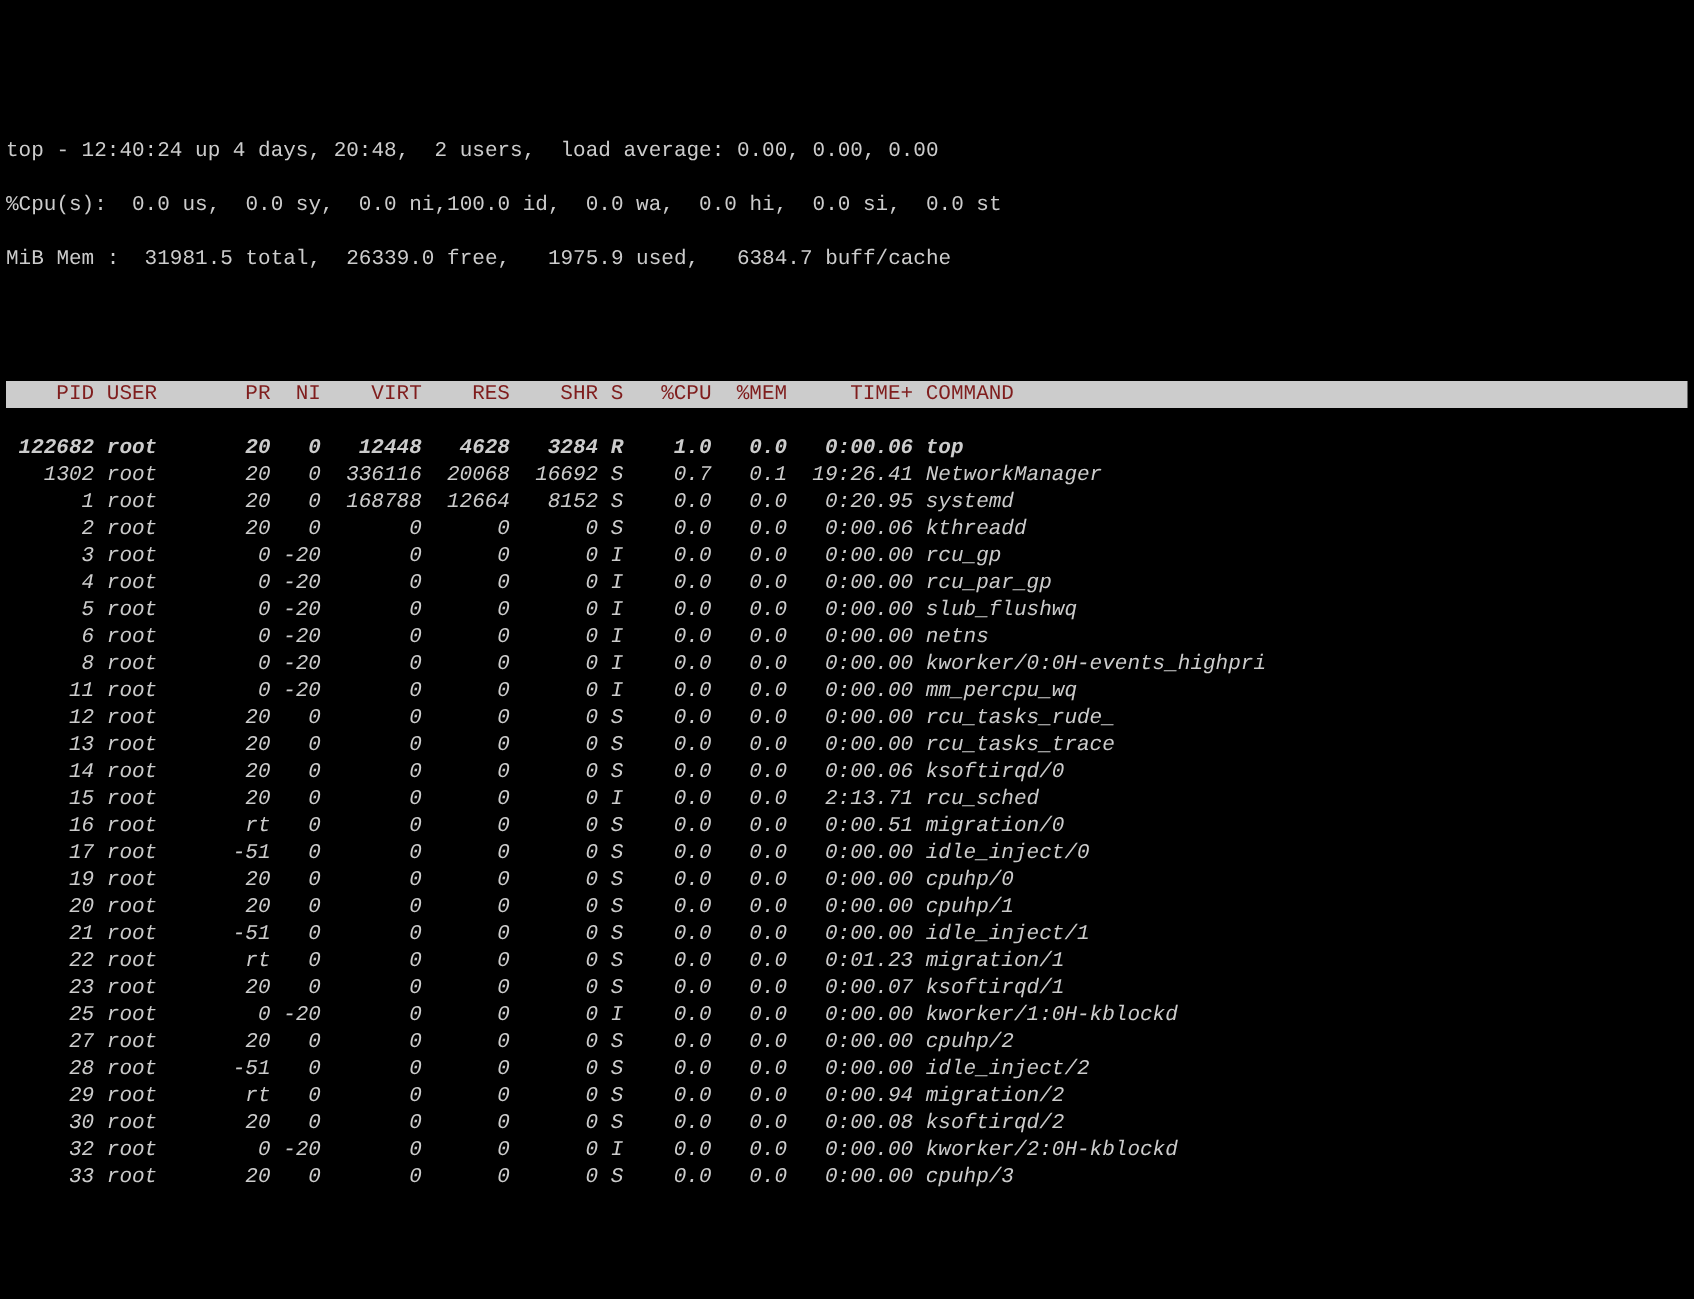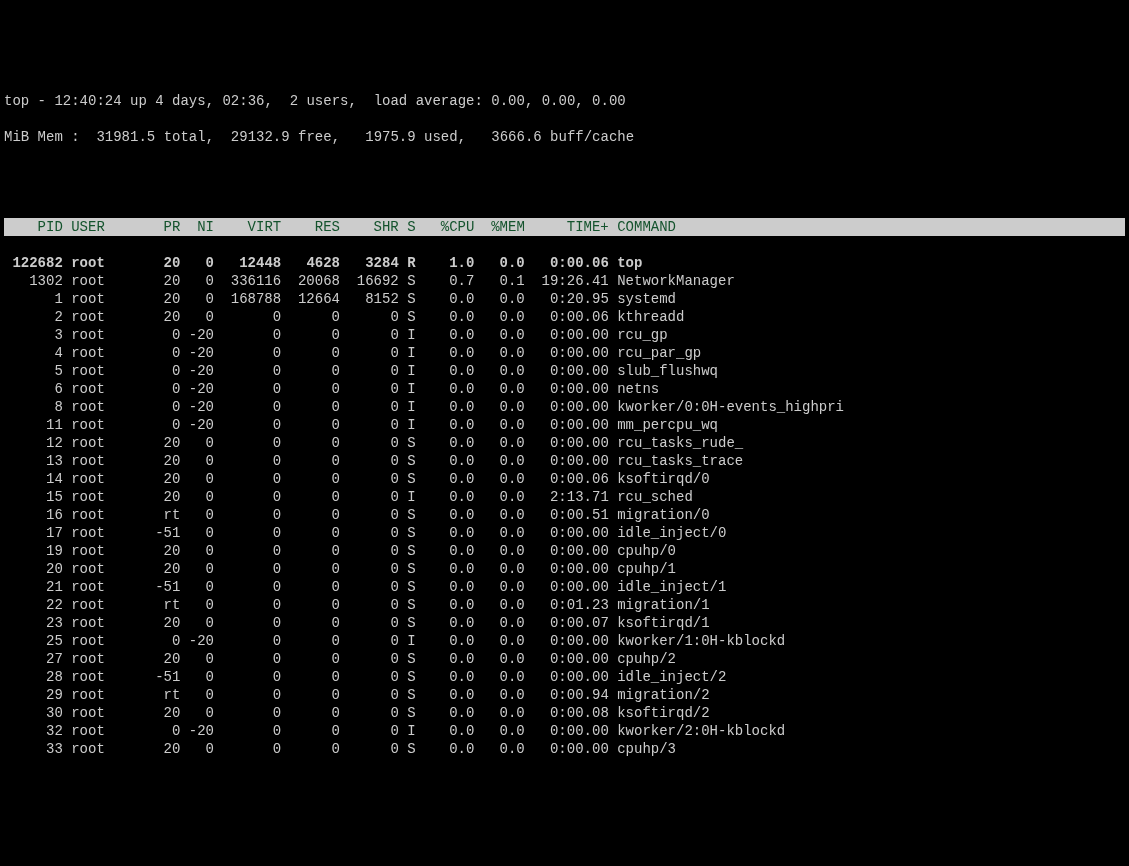--- a/index.html
+++ b/index.html
@@ -9,24 +9,24 @@
     color: #cccccc;
     font-family: "Consolas", "Courier New", monospace;
     font-size: 14px;
     line-height: 18px;
     white-space: pre;
     width: 1129px;
     box-sizing: border-box;
   }
   .headers {
     background: #cccccc;
-    color: #14532d;
+    color: #7f1d1d;
     display: block;
   }
-  .row { display: block; }
+  .row { display: block; font-style: italic; }
   .highlight { 
     background: #000000;
   }
   .bold { font-weight: bold; }
   .cell { display: inline-block; }
   
   .c-pid  { width: 7ch; text-align: right; }
   .c-user { width: 9ch; text-align: left;  }
   .c-pr   { width: 4ch; text-align: right; }
   .c-ni   { width: 4ch; text-align: right; }
@@ -39,21 +39,22 @@
   .c-time { width: 10ch; text-align: right; }
   .c-cmd  { text-align: left; padding-left: 1ch; }
   .gap    { display:inline-block; width:1ch; }
 </style>
 </head>
 <body>
 
 
 
 <div>
-<div class="summary-line">top - 12:40:24 up 4 days, 02:36,  2 users,  load average: 0.00, 0.00, 0.00</div>
-<div class="summary-line">MiB Mem :  31981.5 total,  29132.9 free,   1975.9 used,   3666.6 buff/cache</div>
+<div class="summary-line">top - 12:40:24 up 4 days, 20:48,  2 users,  load average: 0.00, 0.00, 0.00</div>
+<div class="summary-line">%Cpu(s):  0.0 us,  0.0 sy,  0.0 ni,100.0 id,  0.0 wa,  0.0 hi,  0.0 si,  0.0 st</div>
+<div class="summary-line">MiB Mem :  31981.5 total,  26339.0 free,   1975.9 used,   6384.7 buff/cache</div>
 </div>
 <div class="summary-line"> </div>
 <div class="headers"><span class="cell c-pid">PID</span><span class="gap"></span><span class="cell c-user">USER</span><span class="cell c-pr">PR</span><span class="cell c-ni">NI</span><span class="cell c-virt">VIRT</span><span class="cell c-res">RES</span><span class="cell c-shr">SHR</span><span class="gap"></span><span class="cell c-s">S</span><span class="cell c-cpu">%CPU</span><span class="cell c-mem">%MEM</span><span class="cell c-time">TIME+</span><span class="cell c-cmd">COMMAND</span></div>
 <div id="process-list"><div class="row highlight bold"><span class="cell c-pid">122682</span><span class="gap"></span><span class="cell c-user">root</span><span class="cell c-pr">20</span><span class="cell c-ni">0</span><span class="cell c-virt">12448</span><span class="cell c-res">4628</span><span class="cell c-shr">3284</span><span class="gap"></span><span class="cell c-s">R</span><span class="cell c-cpu">1.0</span><span class="cell c-mem">0.0</span><span class="cell c-time">0:00.06</span><span class="cell c-cmd">top</span></div><div class="row"><span class="cell c-pid">1302</span><span class="gap"></span><span class="cell c-user">root</span><span class="cell c-pr">20</span><span class="cell c-ni">0</span><span class="cell c-virt">336116</span><span class="cell c-res">20068</span><span class="cell c-shr">16692</span><span class="gap"></span><span class="cell c-s">S</span><span class="cell c-cpu">0.7</span><span class="cell c-mem">0.1</span><span class="cell c-time">19:26.41</span><span class="cell c-cmd">NetworkManager</span></div><div class="row"><span class="cell c-pid">1</span><span class="gap"></span><span class="cell c-user">root</span><span class="cell c-pr">20</span><span class="cell c-ni">0</span><span class="cell c-virt">168788</span><span class="cell c-res">12664</span><span class="cell c-shr">8152</span><span class="gap"></span><span class="cell c-s">S</span><span class="cell c-cpu">0.0</span><span class="cell c-mem">0.0</span><span class="cell c-time">0:20.95</span><span class="cell c-cmd">systemd</span></div><div class="row"><span class="cell c-pid">2</span><span class="gap"></span><span class="cell c-user">root</span><span class="cell c-pr">20</span><span class="cell c-ni">0</span><span class="cell c-virt">0</span><span class="cell c-res">0</span><span class="cell c-shr">0</span><span class="gap"></span><span class="cell c-s">S</span><span class="cell c-cpu">0.0</span><span class="cell c-mem">0.0</span><span class="cell c-time">0:00.06</span><span class="cell c-cmd">kthreadd</span></div><div class="row"><span class="cell c-pid">3</span><span class="gap"></span><span class="cell c-user">root</span><span class="cell c-pr">0</span><span class="cell c-ni">-20</span><span class="cell c-virt">0</span><span class="cell c-res">0</span><span class="cell c-shr">0</span><span class="gap"></span><span class="cell c-s">I</span><span class="cell c-cpu">0.0</span><span class="cell c-mem">0.0</span><span class="cell c-time">0:00.00</span><span class="cell c-cmd">rcu_gp</span></div><div class="row"><span class="cell c-pid">4</span><span class="gap"></span><span class="cell c-user">root</span><span class="cell c-pr">0</span><span class="cell c-ni">-20</span><span class="cell c-virt">0</span><span class="cell c-res">0</span><span class="cell c-shr">0</span><span class="gap"></span><span class="cell c-s">I</span><span class="cell c-cpu">0.0</span><span class="cell c-mem">0.0</span><span class="cell c-time">0:00.00</span><span class="cell c-cmd">rcu_par_gp</span></div><div class="row"><span class="cell c-pid">5</span><span class="gap"></span><span class="cell c-user">root</span><span class="cell c-pr">0</span><span class="cell c-ni">-20</span><span class="cell c-virt">0</span><span class="cell c-res">0</span><span class="cell c-shr">0</span><span class="gap"></span><span class="cell c-s">I</span><span class="cell c-cpu">0.0</span><span class="cell c-mem">0.0</span><span class="cell c-time">0:00.00</span><span class="cell c-cmd">slub_flushwq</span></div><div class="row"><span class="cell c-pid">6</span><span class="gap"></span><span class="cell c-user">root</span><span class="cell c-pr">0</span><span class="cell c-ni">-20</span><span class="cell c-virt">0</span><span class="cell c-res">0</span><span class="cell c-shr">0</span><span class="gap"></span><span class="cell c-s">I</span><span class="cell c-cpu">0.0</span><span class="cell c-mem">0.0</span><span class="cell c-time">0:00.00</span><span class="cell c-cmd">netns</span></div><div class="row"><span class="cell c-pid">8</span><span class="gap"></span><span class="cell c-user">root</span><span class="cell c-pr">0</span><span class="cell c-ni">-20</span><span class="cell c-virt">0</span><span class="cell c-res">0</span><span class="cell c-shr">0</span><span class="gap"></span><span class="cell c-s">I</span><span class="cell c-cpu">0.0</span><span class="cell c-mem">0.0</span><span class="cell c-time">0:00.00</span><span class="cell c-cmd">kworker/0:0H-events_highpri</span></div><div class="row"><span class="cell c-pid">11</span><span class="gap"></span><span class="cell c-user">root</span><span class="cell c-pr">0</span><span class="cell c-ni">-20</span><span class="cell c-virt">0</span><span class="cell c-res">0</span><span class="cell c-shr">0</span><span class="gap"></span><span class="cell c-s">I</span><span class="cell c-cpu">0.0</span><span class="cell c-mem">0.0</span><span class="cell c-time">0:00.00</span><span class="cell c-cmd">mm_percpu_wq</span></div><div class="row"><span class="cell c-pid">12</span><span class="gap"></span><span class="cell c-user">root</span><span class="cell c-pr">20</span><span class="cell c-ni">0</span><span class="cell c-virt">0</span><span class="cell c-res">0</span><span class="cell c-shr">0</span><span class="gap"></span><span class="cell c-s">S</span><span class="cell c-cpu">0.0</span><span class="cell c-mem">0.0</span><span class="cell c-time">0:00.00</span><span class="cell c-cmd">rcu_tasks_rude_</span></div><div class="row"><span class="cell c-pid">13</span><span class="gap"></span><span class="cell c-user">root</span><span class="cell c-pr">20</span><span class="cell c-ni">0</span><span class="cell c-virt">0</span><span class="cell c-res">0</span><span class="cell c-shr">0</span><span class="gap"></span><span class="cell c-s">S</span><span class="cell c-cpu">0.0</span><span class="cell c-mem">0.0</span><span class="cell c-time">0:00.00</span><span class="cell c-cmd">rcu_tasks_trace</span></div><div class="row"><span class="cell c-pid">14</span><span class="gap"></span><span class="cell c-user">root</span><span class="cell c-pr">20</span><span class="cell c-ni">0</span><span class="cell c-virt">0</span><span class="cell c-res">0</span><span class="cell c-shr">0</span><span class="gap"></span><span class="cell c-s">S</span><span class="cell c-cpu">0.0</span><span class="cell c-mem">0.0</span><span class="cell c-time">0:00.06</span><span class="cell c-cmd">ksoftirqd/0</span></div><div class="row"><span class="cell c-pid">15</span><span class="gap"></span><span class="cell c-user">root</span><span class="cell c-pr">20</span><span class="cell c-ni">0</span><span class="cell c-virt">0</span><span class="cell c-res">0</span><span class="cell c-shr">0</span><span class="gap"></span><span class="cell c-s">I</span><span class="cell c-cpu">0.0</span><span class="cell c-mem">0.0</span><span class="cell c-time">2:13.71</span><span class="cell c-cmd">rcu_sched</span></div><div class="row"><span class="cell c-pid">16</span><span class="gap"></span><span class="cell c-user">root</span><span class="cell c-pr">rt</span><span class="cell c-ni">0</span><span class="cell c-virt">0</span><span class="cell c-res">0</span><span class="cell c-shr">0</span><span class="gap"></span><span class="cell c-s">S</span><span class="cell c-cpu">0.0</span><span class="cell c-mem">0.0</span><span class="cell c-time">0:00.51</span><span class="cell c-cmd">migration/0</span></div><div class="row"><span class="cell c-pid">17</span><span class="gap"></span><span class="cell c-user">root</span><span class="cell c-pr">-51</span><span class="cell c-ni">0</span><span class="cell c-virt">0</span><span class="cell c-res">0</span><span class="cell c-shr">0</span><span class="gap"></span><span class="cell c-s">S</span><span class="cell c-cpu">0.0</span><span class="cell c-mem">0.0</span><span class="cell c-time">0:00.00</span><span class="cell c-cmd">idle_inject/0</span></div><div class="row"><span class="cell c-pid">19</span><span class="gap"></span><span class="cell c-user">root</span><span class="cell c-pr">20</span><span class="cell c-ni">0</span><span class="cell c-virt">0</span><span class="cell c-res">0</span><span class="cell c-shr">0</span><span class="gap"></span><span class="cell c-s">S</span><span class="cell c-cpu">0.0</span><span class="cell c-mem">0.0</span><span class="cell c-time">0:00.00</span><span class="cell c-cmd">cpuhp/0</span></div><div class="row"><span class="cell c-pid">20</span><span class="gap"></span><span class="cell c-user">root</span><span class="cell c-pr">20</span><span class="cell c-ni">0</span><span class="cell c-virt">0</span><span class="cell c-res">0</span><span class="cell c-shr">0</span><span class="gap"></span><span class="cell c-s">S</span><span class="cell c-cpu">0.0</span><span class="cell c-mem">0.0</span><span class="cell c-time">0:00.00</span><span class="cell c-cmd">cpuhp/1</span></div><div class="row"><span class="cell c-pid">21</span><span class="gap"></span><span class="cell c-user">root</span><span class="cell c-pr">-51</span><span class="cell c-ni">0</span><span class="cell c-virt">0</span><span class="cell c-res">0</span><span class="cell c-shr">0</span><span class="gap"></span><span class="cell c-s">S</span><span class="cell c-cpu">0.0</span><span class="cell c-mem">0.0</span><span class="cell c-time">0:00.00</span><span class="cell c-cmd">idle_inject/1</span></div><div class="row"><span class="cell c-pid">22</span><span class="gap"></span><span class="cell c-user">root</span><span class="cell c-pr">rt</span><span class="cell c-ni">0</span><span class="cell c-virt">0</span><span class="cell c-res">0</span><span class="cell c-shr">0</span><span class="gap"></span><span class="cell c-s">S</span><span class="cell c-cpu">0.0</span><span class="cell c-mem">0.0</span><span class="cell c-time">0:01.23</span><span class="cell c-cmd">migration/1</span></div><div class="row"><span class="cell c-pid">23</span><span class="gap"></span><span class="cell c-user">root</span><span class="cell c-pr">20</span><span class="cell c-ni">0</span><span class="cell c-virt">0</span><span class="cell c-res">0</span><span class="cell c-shr">0</span><span class="gap"></span><span class="cell c-s">S</span><span class="cell c-cpu">0.0</span><span class="cell c-mem">0.0</span><span class="cell c-time">0:00.07</span><span class="cell c-cmd">ksoftirqd/1</span></div><div class="row"><span class="cell c-pid">25</span><span class="gap"></span><span class="cell c-user">root</span><span class="cell c-pr">0</span><span class="cell c-ni">-20</span><span class="cell c-virt">0</span><span class="cell c-res">0</span><span class="cell c-shr">0</span><span class="gap"></span><span class="cell c-s">I</span><span class="cell c-cpu">0.0</span><span class="cell c-mem">0.0</span><span class="cell c-time">0:00.00</span><span class="cell c-cmd">kworker/1:0H-kblockd</span></div><div class="row"><span class="cell c-pid">27</span><span class="gap"></span><span class="cell c-user">root</span><span class="cell c-pr">20</span><span class="cell c-ni">0</span><span class="cell c-virt">0</span><span class="cell c-res">0</span><span class="cell c-shr">0</span><span class="gap"></span><span class="cell c-s">S</span><span class="cell c-cpu">0.0</span><span class="cell c-mem">0.0</span><span class="cell c-time">0:00.00</span><span class="cell c-cmd">cpuhp/2</span></div><div class="row"><span class="cell c-pid">28</span><span class="gap"></span><span class="cell c-user">root</span><span class="cell c-pr">-51</span><span class="cell c-ni">0</span><span class="cell c-virt">0</span><span class="cell c-res">0</span><span class="cell c-shr">0</span><span class="gap"></span><span class="cell c-s">S</span><span class="cell c-cpu">0.0</span><span class="cell c-mem">0.0</span><span class="cell c-time">0:00.00</span><span class="cell c-cmd">idle_inject/2</span></div><div class="row"><span class="cell c-pid">29</span><span class="gap"></span><span class="cell c-user">root</span><span class="cell c-pr">rt</span><span class="cell c-ni">0</span><span class="cell c-virt">0</span><span class="cell c-res">0</span><span class="cell c-shr">0</span><span class="gap"></span><span class="cell c-s">S</span><span class="cell c-cpu">0.0</span><span class="cell c-mem">0.0</span><span class="cell c-time">0:00.94</span><span class="cell c-cmd">migration/2</span></div><div class="row"><span class="cell c-pid">30</span><span class="gap"></span><span class="cell c-user">root</span><span class="cell c-pr">20</span><span class="cell c-ni">0</span><span class="cell c-virt">0</span><span class="cell c-res">0</span><span class="cell c-shr">0</span><span class="gap"></span><span class="cell c-s">S</span><span class="cell c-cpu">0.0</span><span class="cell c-mem">0.0</span><span class="cell c-time">0:00.08</span><span class="cell c-cmd">ksoftirqd/2</span></div><div class="row"><span class="cell c-pid">32</span><span class="gap"></span><span class="cell c-user">root</span><span class="cell c-pr">0</span><span class="cell c-ni">-20</span><span class="cell c-virt">0</span><span class="cell c-res">0</span><span class="cell c-shr">0</span><span class="gap"></span><span class="cell c-s">I</span><span class="cell c-cpu">0.0</span><span class="cell c-mem">0.0</span><span class="cell c-time">0:00.00</span><span class="cell c-cmd">kworker/2:0H-kblockd</span></div><div class="row"><span class="cell c-pid">33</span><span class="gap"></span><span class="cell c-user">root</span><span class="cell c-pr">20</span><span class="cell c-ni">0</span><span class="cell c-virt">0</span><span class="cell c-res">0</span><span class="cell c-shr">0</span><span class="gap"></span><span class="cell c-s">S</span><span class="cell c-cpu">0.0</span><span class="cell c-mem">0.0</span><span class="cell c-time">0:00.00</span><span class="cell c-cmd">cpuhp/3</span></div></div>
 
 
 
 
 </body></html>

